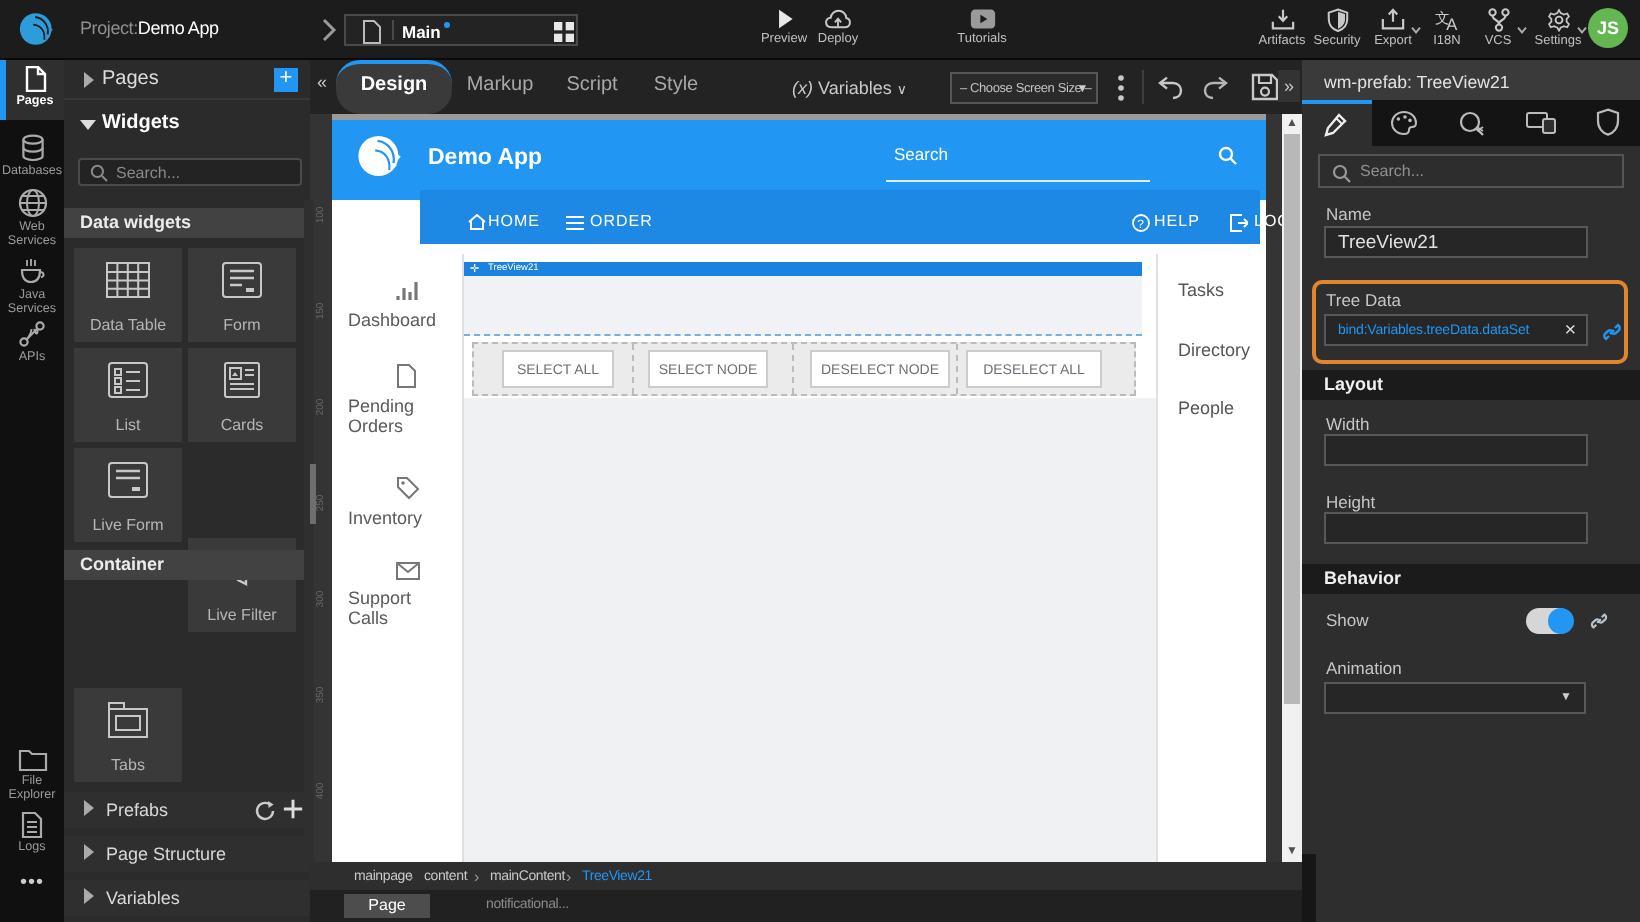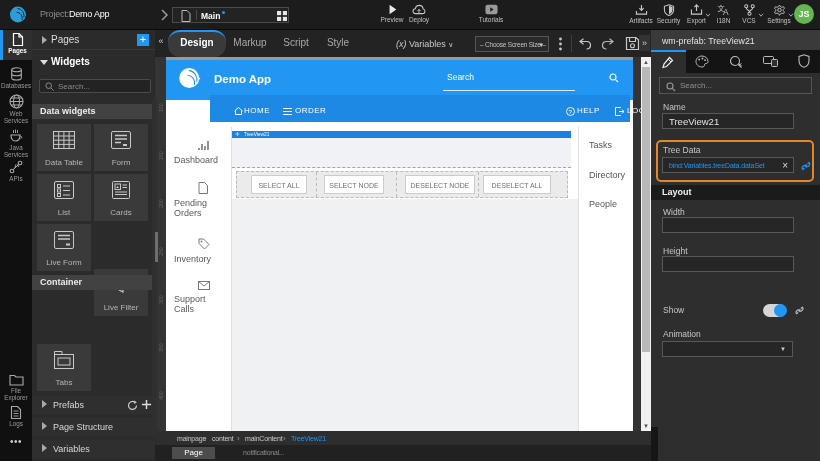--- a/index.html
+++ b/index.html
@@ -542,20 +542,21 @@
     <svg class="abs" style="left:149px; top:130px;" width="12" height="12" viewBox="0 0 12 12">
         <path d="M5 7 L7 5" stroke="#2196f3" stroke-width="1.2"></path>
         <path d="M4.5 8 L3 9.5 A1.8 1.8 0 0 1 2.5 6.9 L4 5.5 A1.8 1.8 0 0 1 6.6 6" fill="none" stroke="#2196f3" stroke-width="1.2"></path>
         <path d="M7.5 4 L9 2.5 A1.8 1.8 0 0 1 9.5 5.1 L8 6.5 A1.8 1.8 0 0 1 5.4 6" fill="none" stroke="#2196f3" stroke-width="1.2"></path>
       </svg>
     <div class="rp-bar" style="top:155px;">Layout</div>
     <div class="rp-label" style="top:177px;">Width</div>
     <div class="rp-input" style="top:187px;"></div>
     <div class="rp-label" style="top:216px;">Height</div>
     <div class="rp-input" style="top:226px;"></div>
+    <div class="rp-bar" style="top:252px;">Behavior</div>
     <div class="rp-label" style="top:275px;">Show</div>
     <div id="toggle">
         <div class="knob"></div>
       </div>
     <svg class="abs" style="left:143px; top:275px;" width="11" height="11" viewBox="0 0 12 12">
         <path d="M5 7 L7 5" stroke="#b9c4cc" stroke-width="1.2"></path>
         <path d="M4.5 8 L3 9.5 A1.8 1.8 0 0 1 2.5 6.9 L4 5.5 A1.8 1.8 0 0 1 6.6 6" fill="none" stroke="#b9c4cc" stroke-width="1.2"></path>
         <path d="M7.5 4 L9 2.5 A1.8 1.8 0 0 1 9.5 5.1 L8 6.5 A1.8 1.8 0 0 1 5.4 6" fill="none" stroke="#b9c4cc" stroke-width="1.2"></path>
       </svg>
     <div class="rp-label" style="top:299px;">Animation</div>

